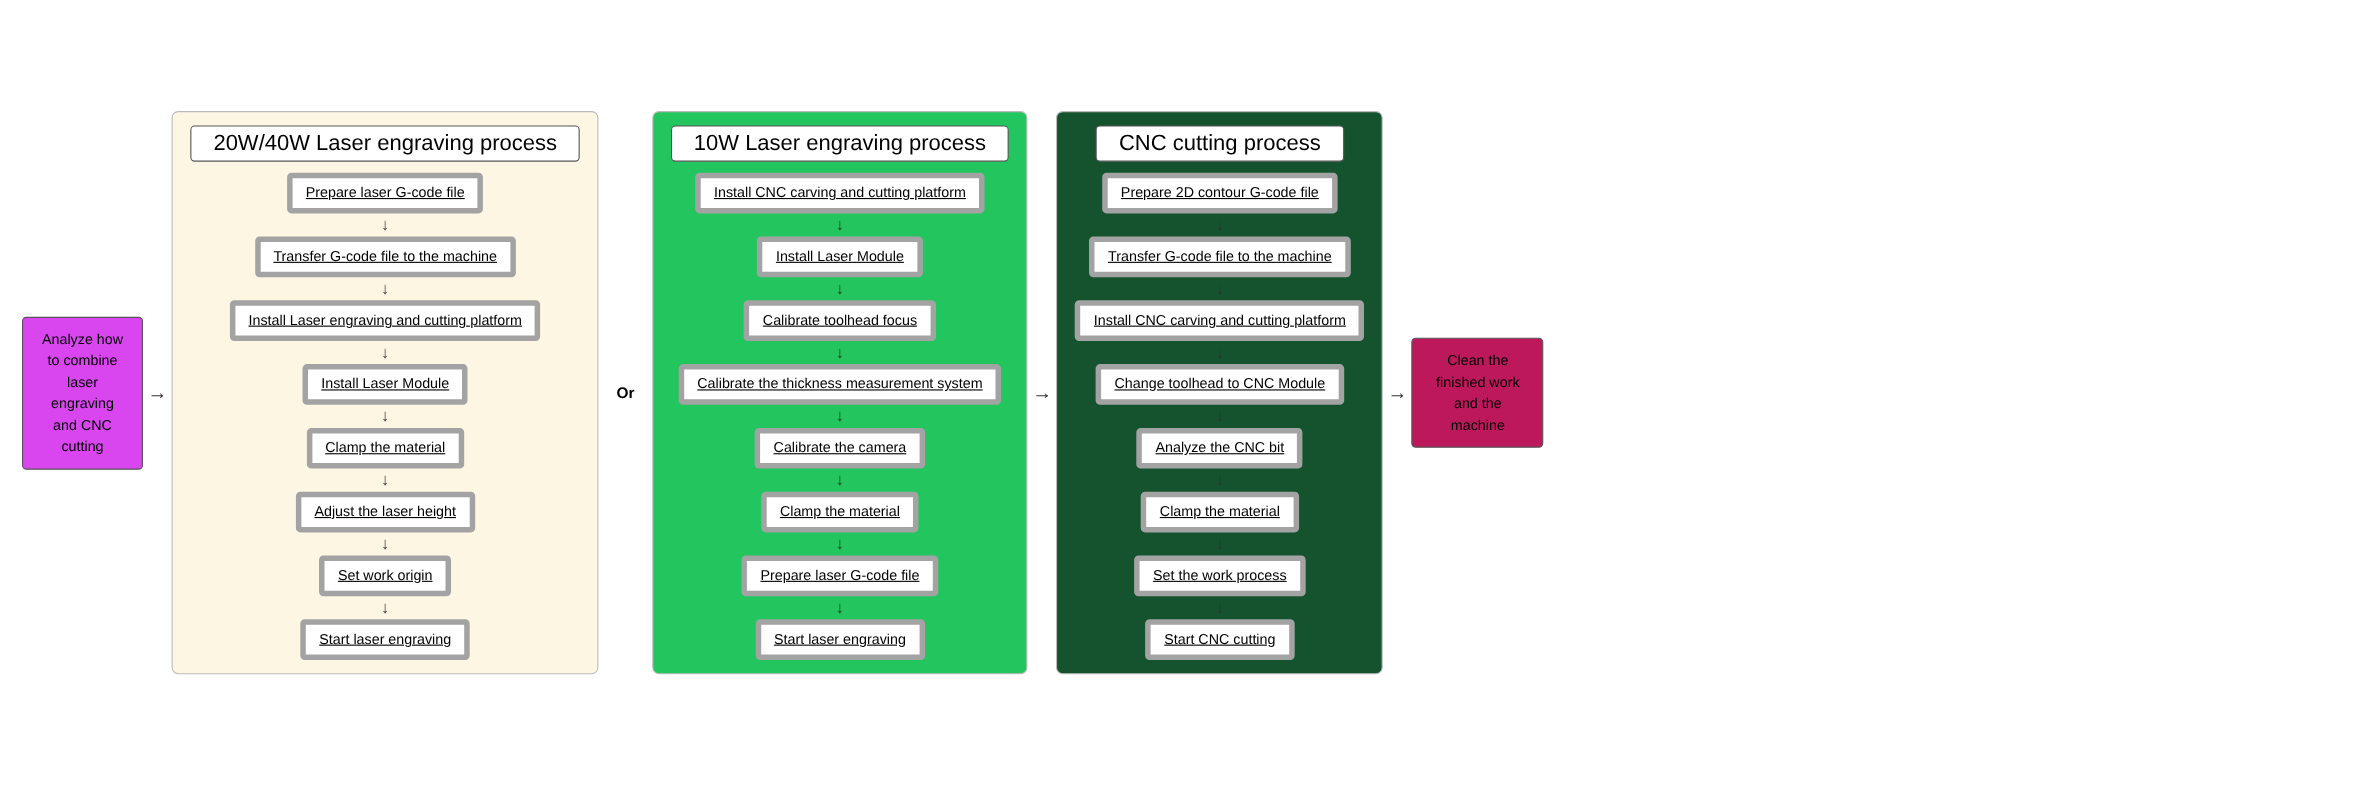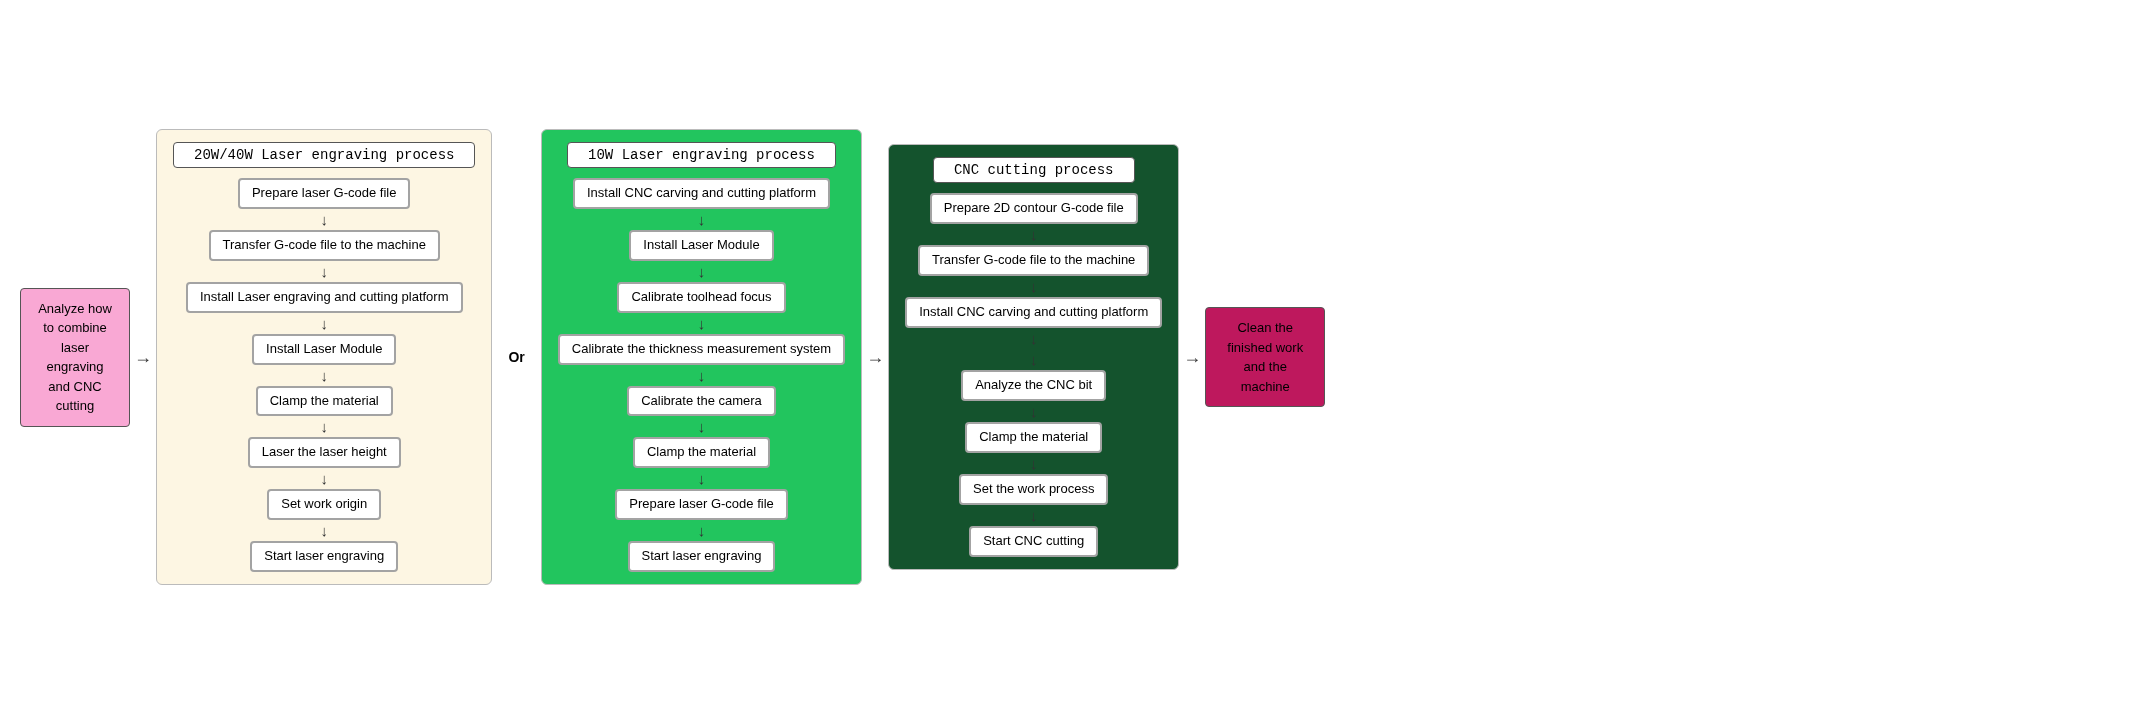--- a/index.html
+++ b/index.html
@@ -18,28 +18,29 @@
       display: flex;
       align-items: center;
       gap: 0;
       padding: 10px 20px;
       width: 100%;
       height: 100%;
     }
 
     
     .flow-box {
-      border: 2px solid #a3a3a3;
+      border: 5px solid #a3a3a3;
       border-radius: 4px;
       padding: 5px 12px;
       background: #fff;
       text-align: right;
       white-space: nowrap;
       font-size: 13px;
       line-height: 1.3;
+      text-decoration: underline;
     }
 
     
     .arrow-down {
       display: flex;
       flex-direction: column;
       align-items: center;
       margin: 2px 0;
       color: #333;
       font-size: 14px;
@@ -64,24 +65,23 @@
       padding: 12px 16px;
       display: flex;
       flex-direction: column;
       align-items: center;
     }
 
     .process-title-box {
       border: 1.5px solid #555;
       border-radius: 4px;
       padding: 4px 20px;
-      font-size: 14px;
+      font-size: 20px;
       margin-bottom: 10px;
       background: #fff;
-      font-family: Liberation Mono, monospace;
     }
 
     
     .bg-beige {
       background: #fdf6e3;
     }
 
     
     .bg-lavender {
       background: #14532d;
@@ -91,21 +91,21 @@
     .bg-white {
       background: #22c55e;
     }
 
     
     .analyze-box {
       border: 1.5px solid #555;
       border-radius: 4px;
       padding: 10px 14px;
       text-align: center;
-      background: #f9a8d4;
+      background: #d946ef;
       font-size: 13px;
       line-height: 1.5;
       max-width: 110px;
     }
 
     
     .clean-box {
       border: 1.5px solid #555;
       border-radius: 4px;
       padding: 10px 14px;
@@ -158,21 +158,21 @@
         <div class="flow-box">Prepare laser G-code file</div>
         <div class="arrow-down"></div>
         <div class="flow-box">Transfer G-code file to the machine</div>
         <div class="arrow-down"></div>
         <div class="flow-box">Install Laser engraving and cutting platform</div>
         <div class="arrow-down"></div>
         <div class="flow-box">Install Laser Module</div>
         <div class="arrow-down"></div>
         <div class="flow-box">Clamp the material</div>
         <div class="arrow-down"></div>
-        <div class="flow-box">Laser the laser height</div>
+        <div class="flow-box">Adjust the laser height</div>
         <div class="arrow-down"></div>
         <div class="flow-box">Set work origin</div>
         <div class="arrow-down"></div>
         <div class="flow-box">Start laser engraving</div>
       </div>
     </div>
 
     <div class="or-label">Or</div>
 
     <div class="process-container bg-white">
@@ -206,20 +206,21 @@
     <div class="process-title-box">
       <span>CNC cutting process</span>
     </div>
     <div class="flow-col">
       <div class="flow-box">Prepare 2D contour G-code file</div>
       <div class="arrow-down"></div>
       <div class="flow-box">Transfer G-code file to the machine</div>
       <div class="arrow-down"></div>
       <div class="flow-box">Install CNC carving and cutting platform</div>
       <div class="arrow-down"></div>
+      <div class="flow-box">Change toolhead to CNC Module</div>
       <div class="arrow-down"></div>
       <div class="flow-box">Analyze the CNC bit</div>
       <div class="arrow-down"></div>
       <div class="flow-box">Clamp the material</div>
       <div class="arrow-down"></div>
       <div class="flow-box">Set the work process</div>
       <div class="arrow-down"></div>
       <div class="flow-box">Start CNC cutting</div>
     </div>
   </div>

